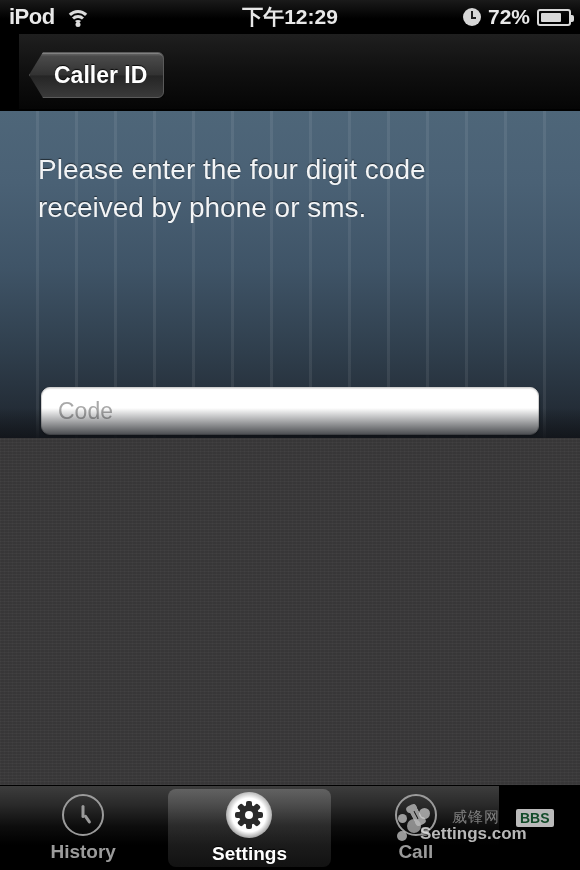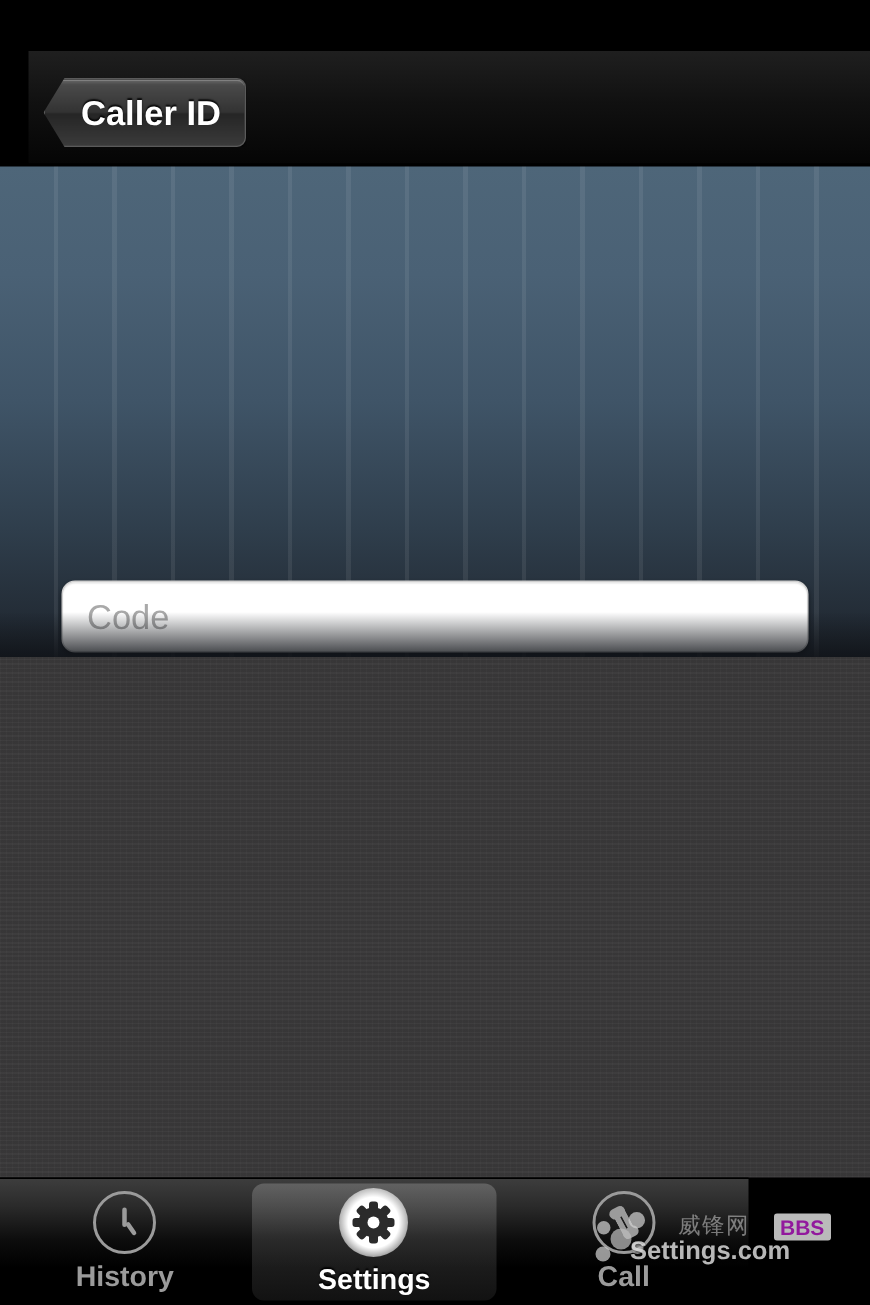--- a/index.html
+++ b/index.html
@@ -156,36 +156,56 @@
   #wm-logo .n2{ left:23px; top:0px; width:11px; height:11px; }
   #wm-logo .n3{ left:1px; top:23px; width:10px; height:10px; }
   #wm-logo .n4{ left:25px; top:20px; width:8px; height:8px; }
   #wm-logo .ctr{ left:11px; top:11px; width:14px; height:14px; background:#bdbdbd; }
   #wm-text{ position:absolute; left:24px; top:18px; font-size:17px; font-weight:bold;
             color:#d8d8d8; letter-spacing:0px; text-shadow:0 1px 2px rgba(0,0,0,.8);
             opacity:.85; }
   #wm-cn{ position:absolute; left:56px; top:2px; font-size:15px; color:#cfcfcf;
           opacity:.55; letter-spacing:1px; }
   #wm-bbs{ position:absolute; left:120px; top:3px; font-size:14px; font-weight:bold;
-           color:#a21caf; background:#cfcfcf; padding:1px 4px; border-radius:2px;
+           color:#14532d; background:#cfcfcf; padding:1px 4px; border-radius:2px;
            opacity:.9;text-align:center; }
 </style>
 </head>
 <body>
 
 <div id="screen">
 
+  <div id="statusbar">
+    <div id="sb-left">
+      <span id="sb-carrier">iPod</span>
+      <span class="wifi">
+        <i></i>
+          <i></i>
+          <i></i>
+          <u></u>
+      </span>
+    </div>
+    <div id="sb-center">下午12:29</div>
+    <div id="sb-right">
+      <span class="alarm"></span>
+      <span id="sb-batt-pct">72%</span>
+      <span class="battery">
+          <b style="width: 68%;"></b>
+        </span>
+    </div>
+  </div>
 
   <div id="navbar">
     <div id="backbtn">
       <span id="backbtn-label">Caller ID</span>
     </div>
   </div>
 
   <div id="bluepanel">
+    <div id="prompt">Please enter the four digit code received by phone or sms.</div>
 
     <input id="code-field" type="text" placeholder="Code" style="">
 
   </div>
 
   <div id="linen"></div>
 
   <div id="tabbar">
 
     <div class="tab">

